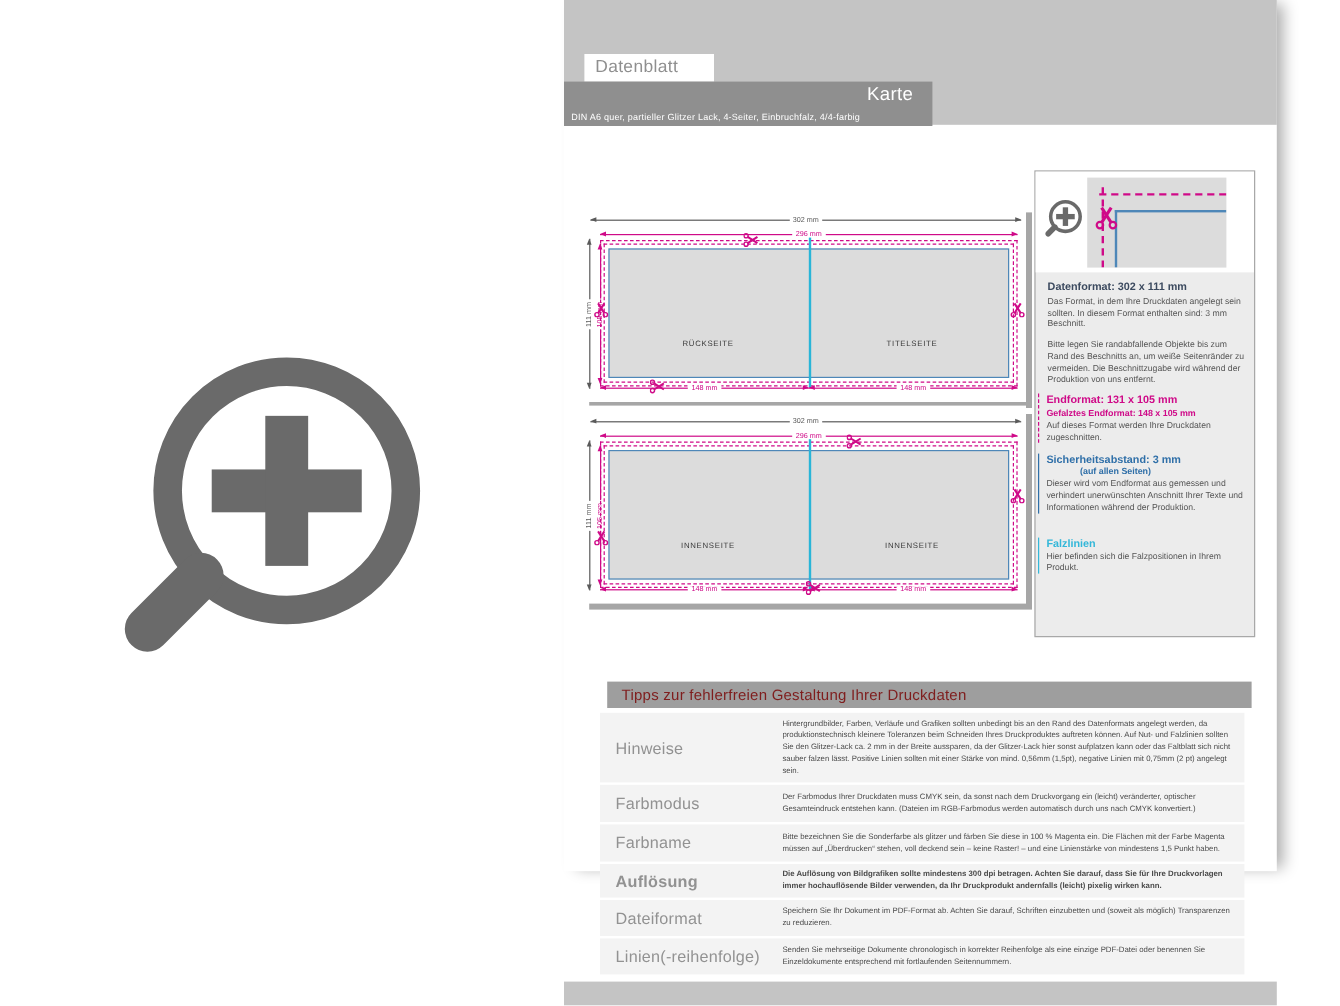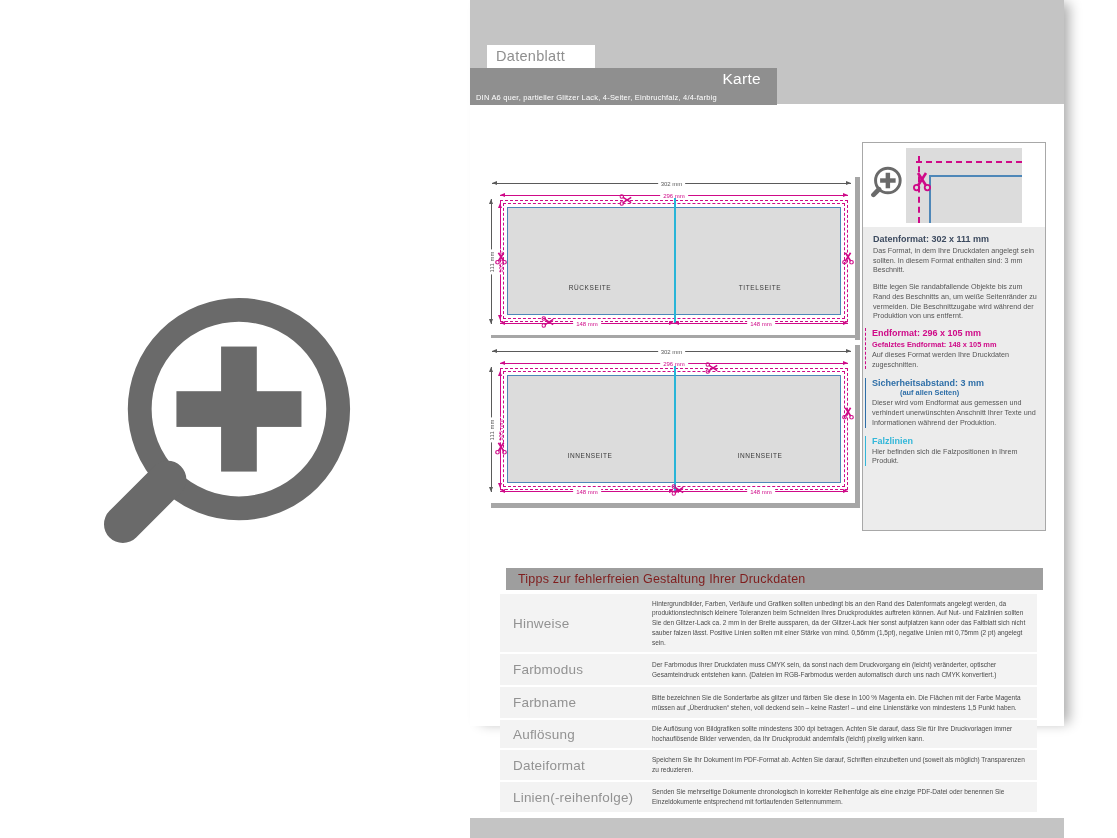--- a/index.html
+++ b/index.html
@@ -214,51 +214,51 @@
           <svg class="pv-sc" viewBox="0 0 20 20">
               <use href="#scissors"></use>
             </svg>
         </div>
       </div>
       <div class="panel-text">
         <div class="pt-h">Datenformat: 302 x 111 mm</div>
         <div class="pt-p">Das Format, in dem Ihre Druckdaten angelegt sein sollten. In diesem Format enthalten sind: 3 mm Beschnitt.</div>
         <div class="pt-p">Bitte legen Sie randabfallende Objekte bis zum Rand des Beschnitts an, um weiße Seitenränder zu vermeiden. Die Beschnittzugabe wird während der Produktion von uns entfernt.</div>
         <div class="blk m">
-          <div class="pt-h m">Endformat: 296 x 105 mm</div>
+          <div class="pt-h m">Endformat: 131 x 105 mm</div>
           <div class="pt-sub m">Gefalztes Endformat: 148 x 105 mm</div>
           <div class="pt-p">Auf dieses Format werden Ihre Druckdaten zugeschnitten.</div>
         </div>
         <div class="blk b" style="margin-top:9px;">
           <div class="pt-h b">Sicherheitsabstand: 3 mm</div>
           <div class="pt-sub b">(auf allen Seiten)</div>
           <div class="pt-p">Dieser wird vom Endformat aus gemessen und verhindert unerwünschten Anschnitt Ihrer Texte und Informationen während der Produktion.</div>
         </div>
-        <div class="blk c" style="margin-top:8px;">
+        <div class="blk c" style="margin-top:20px;">
           <div class="pt-h c">Falzlinien</div>
           <div class="pt-p">Hier befinden sich die Falzpositionen in Ihrem Produkt.</div>
         </div>
       </div>
     </div>
 
     <div class="tips-header">Tipps zur fehlerfreien Gestaltung Ihrer Druckdaten</div>
 
     <div class="tip-row" style="top:594px;height:58px;">
       <div class="tip-label">Hinweise</div>
       <div class="tip-text">Hintergrundbilder, Farben, Verläufe und Grafiken sollten unbedingt bis an den Rand des Datenformats angelegt werden, da produktionstechnisch kleinere Toleranzen beim Schneiden Ihres Druckproduktes auftreten können. Auf Nut- und Falzlinien sollten Sie den Glitzer-Lack ca. 2 mm in der Breite aussparen, da der Glitzer-Lack hier sonst aufplatzen kann oder das Faltblatt sich nicht sauber falzen lässt. Positive Linien sollten mit einer Stärke von mind. 0,56mm (1,5pt), negative Linien mit 0,75mm (2 pt) angelegt sein.</div>
     </div>
     <div class="tip-row" style="top:654px;height:31px;">
       <div class="tip-label">Farbmodus</div>
       <div class="tip-text">Der Farbmodus Ihrer Druckdaten muss CMYK sein, da sonst nach dem Druckvorgang ein (leicht) veränderter, optischer Gesamteindruck entstehen kann. (Dateien im RGB-Farbmodus werden automatisch durch uns nach CMYK konvertiert.)</div>
     </div>
     <div class="tip-row" style="top:687px;height:31px;">
       <div class="tip-label">Farbname</div>
       <div class="tip-text">Bitte bezeichnen Sie die Sonderfarbe als glitzer und färben Sie diese in 100 % Magenta ein. Die Flächen mit der Farbe Magenta müssen auf „Überdrucken“ stehen, voll deckend sein – keine Raster! – und eine Linienstärke von mindestens 1,5 Punkt haben.</div>
     </div>
-    <div class="tip-row" style="top:720px;height:28px;">
+    <div class="tip-row" style="top:720px;height:28px;font-weight:bold;">
       <div class="tip-label">Auflösung</div>
       <div class="tip-text">Die Auflösung von Bildgrafiken sollte mindestens 300 dpi betragen. Achten Sie darauf, dass Sie für Ihre Druckvorlagen immer hochauflösende Bilder verwenden, da Ihr Druckprodukt andernfalls (leicht) pixelig wirken kann.</div>
     </div>
     <div class="tip-row" style="top:750px;height:30px;">
       <div class="tip-label">Dateiformat</div>
       <div class="tip-text">Speichern Sie Ihr Dokument im PDF-Format ab. Achten Sie darauf, Schriften einzubetten und (soweit als möglich) Transparenzen zu reduzieren.</div>
     </div>
     <div class="tip-row" style="top:782px;height:30px;">
       <div class="tip-label">Linien(-reihenfolge)</div>
       <div class="tip-text">Senden Sie mehrseitige Dokumente chronologisch in korrekter Reihenfolge als eine einzige PDF-Datei oder benennen Sie Einzeldokumente entsprechend mit fortlaufenden Seitennummern.</div>

